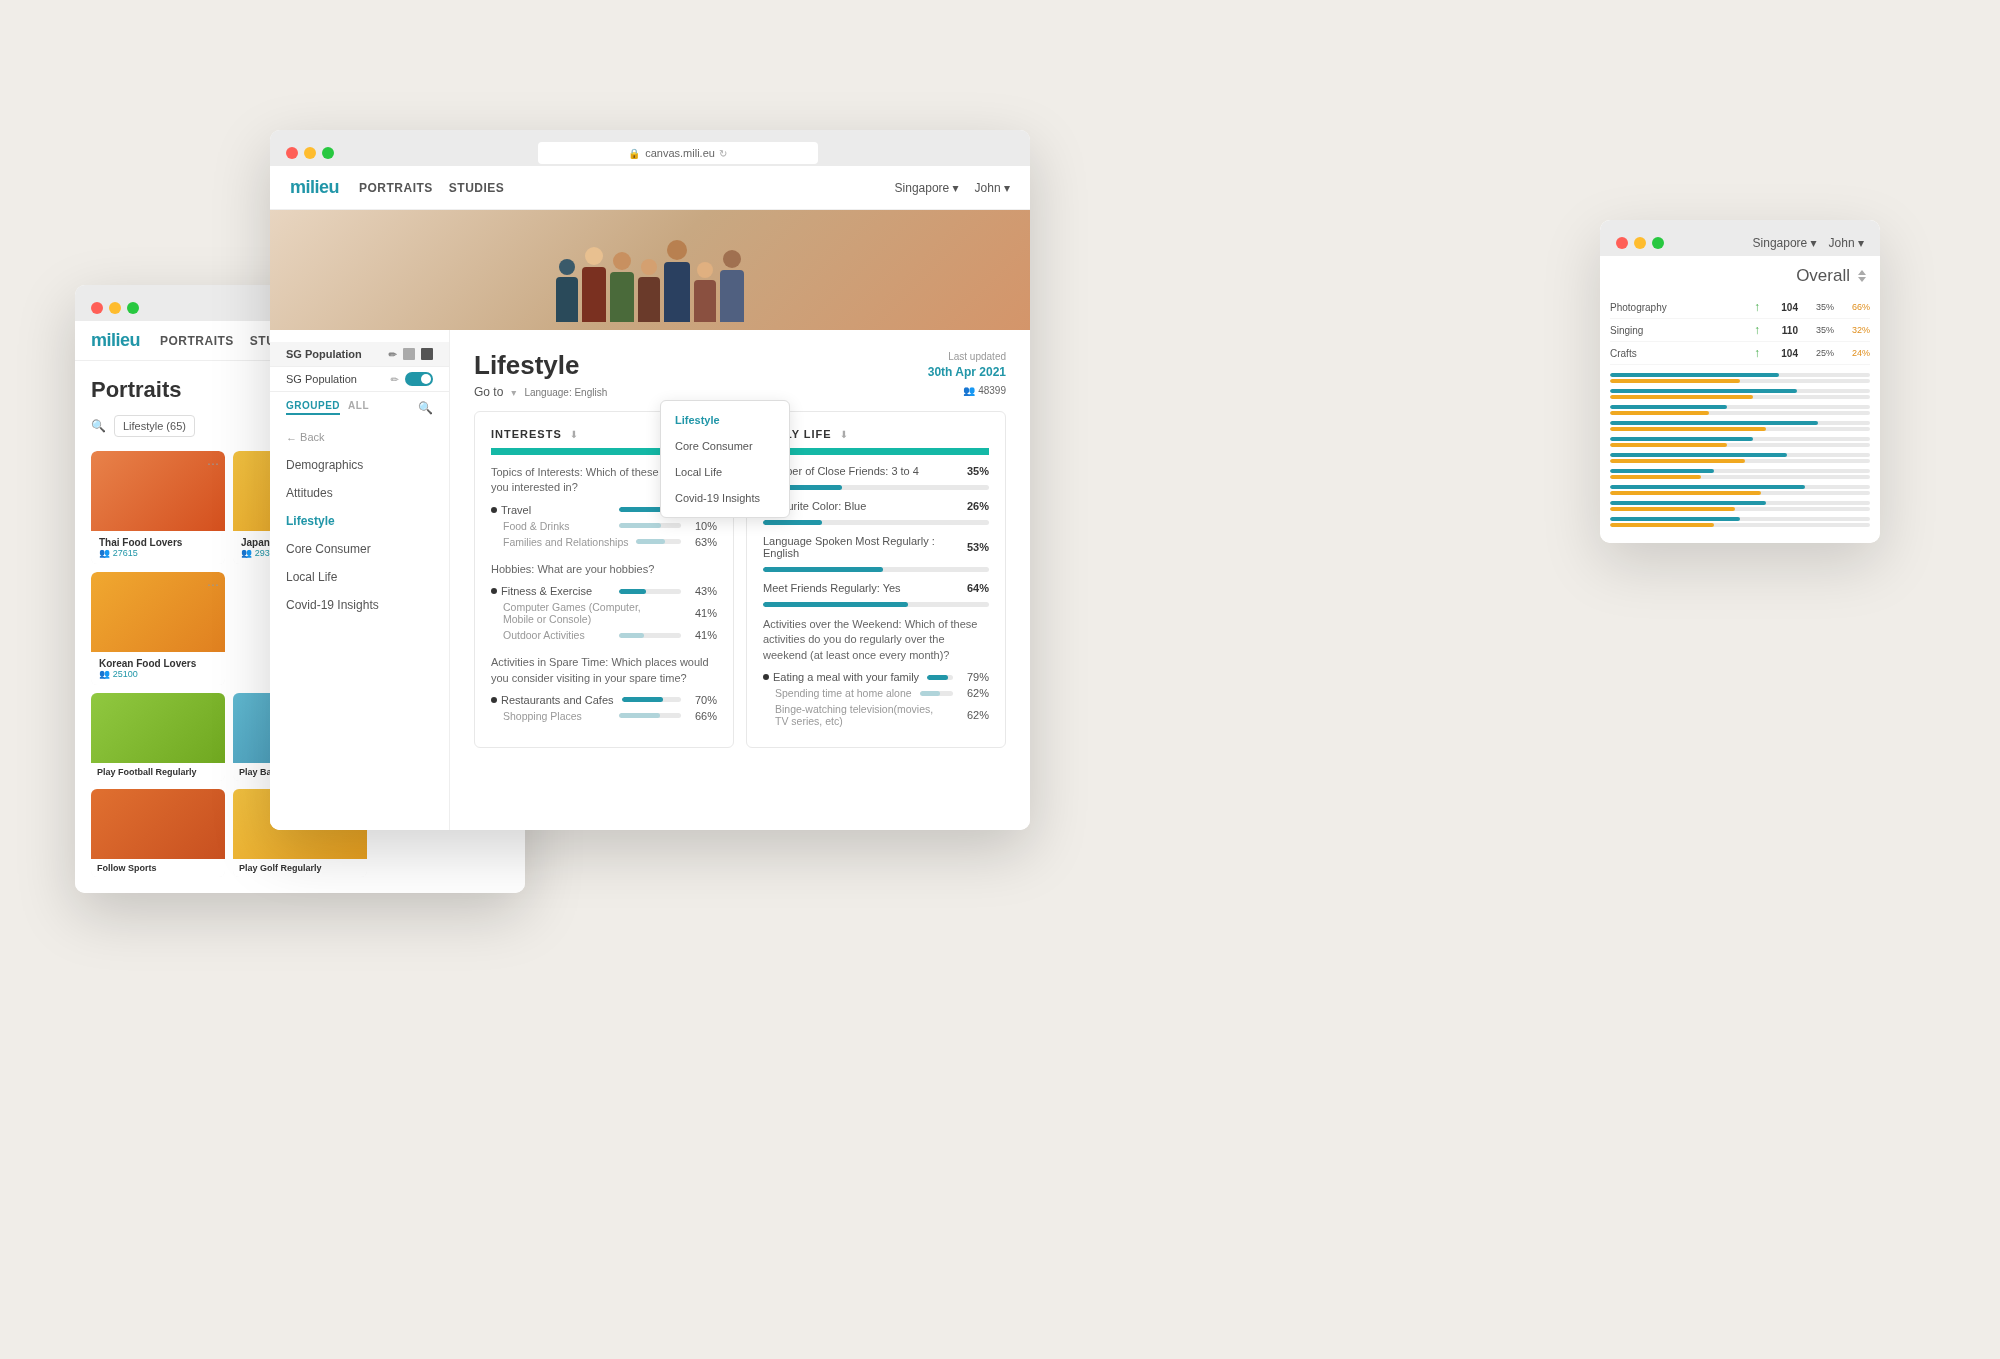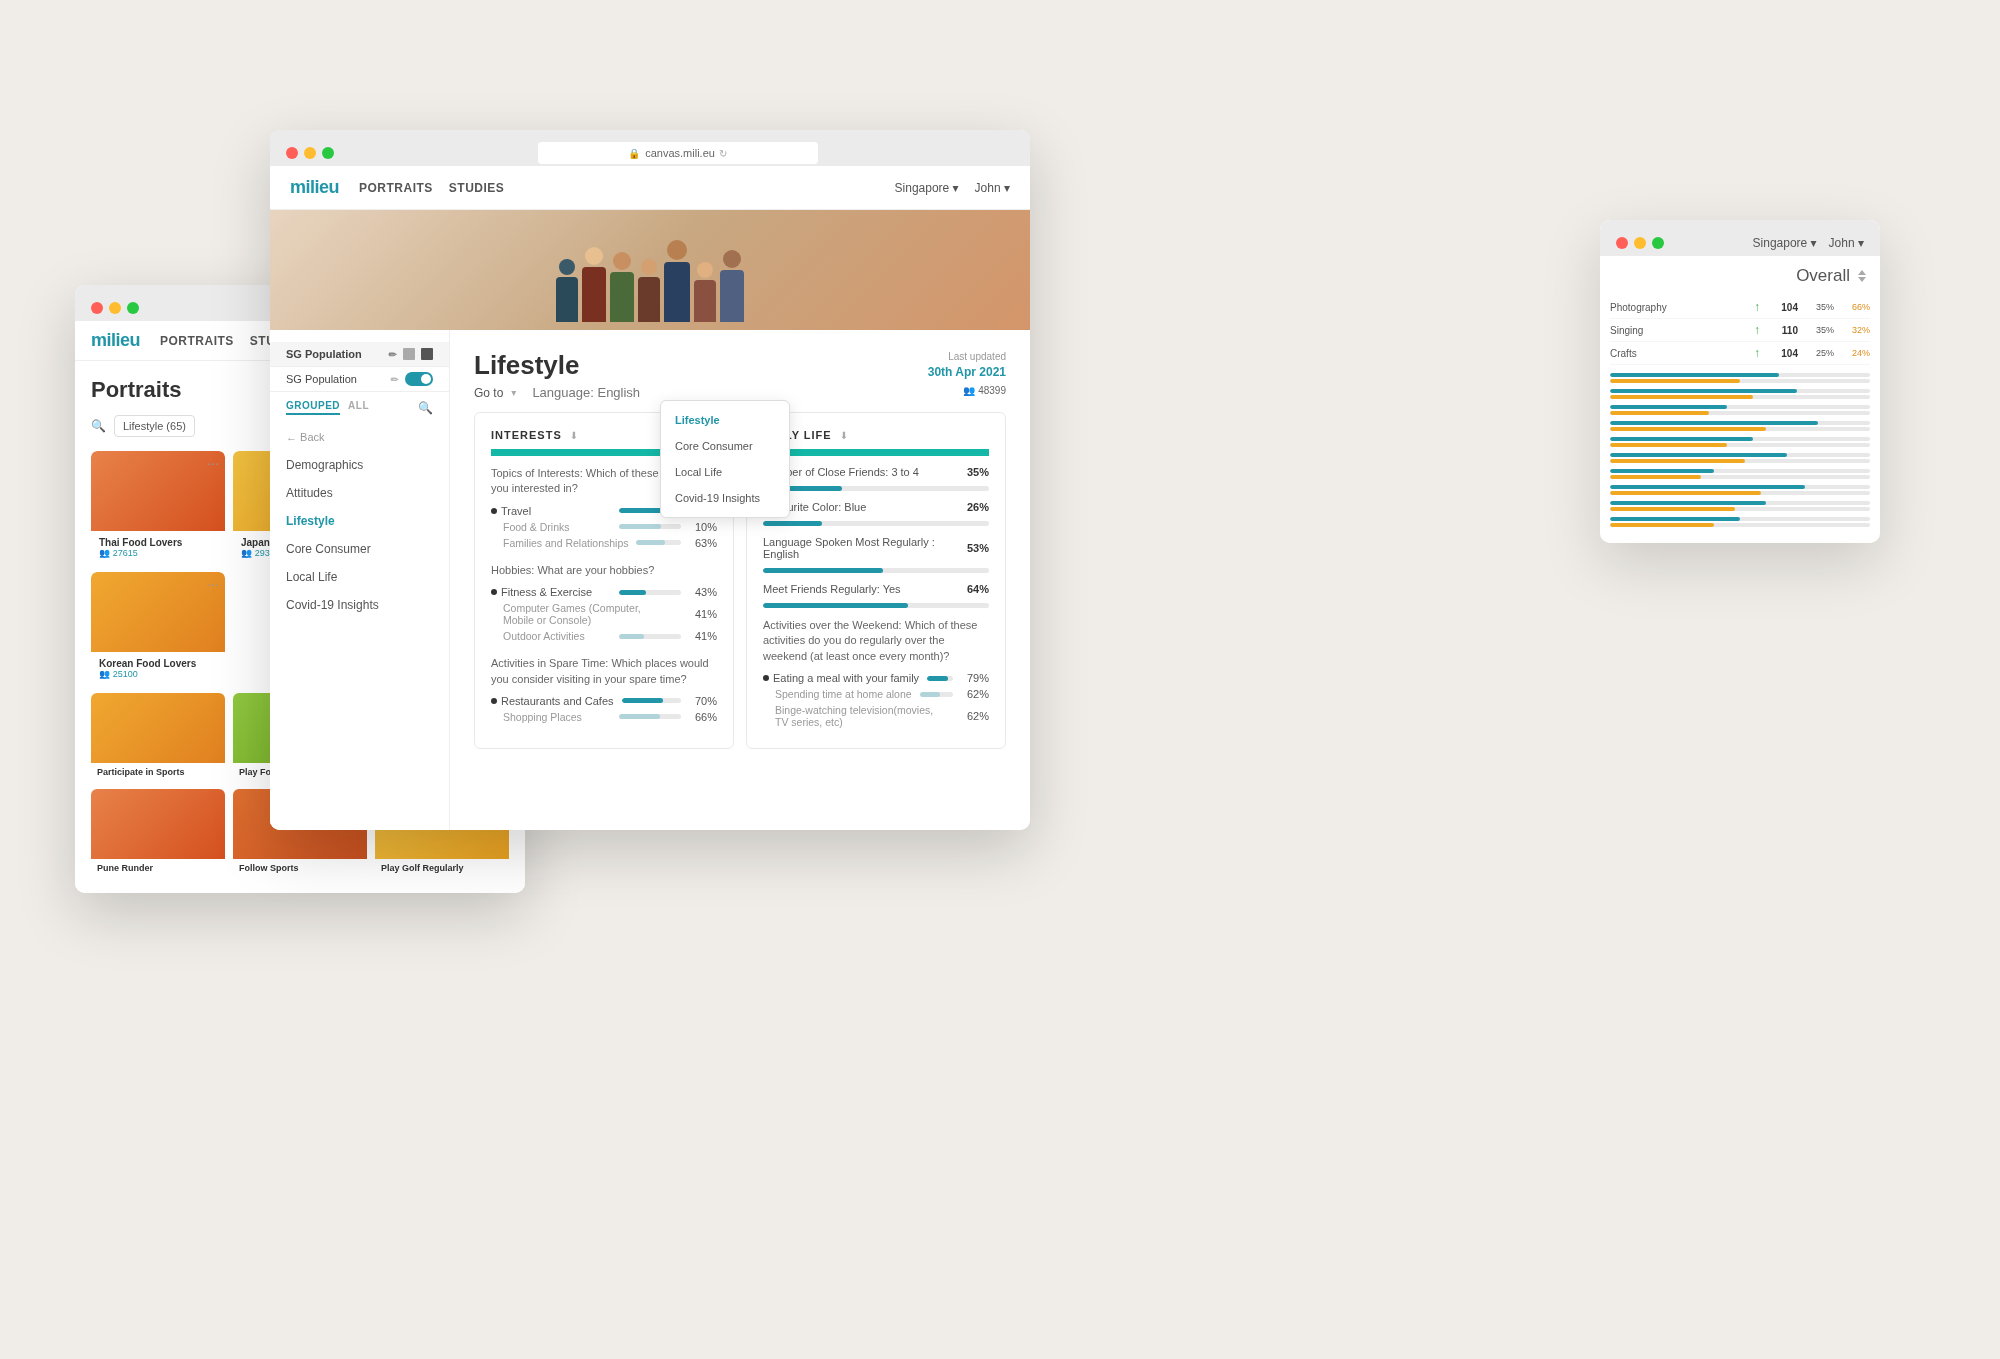--- a/index.html
+++ b/index.html
@@ -266,23 +266,22 @@
       margin-bottom: 4px;
     }
 
     .goto-btn {
       font-size: 12px;
       color: #555;
       cursor: pointer;
     }
 
     .lang-badge {
-      font-size: 13px;
+      font-size: 10px;
       color: #777;
-      margin-left: 8px;
     }
 
     .last-updated {
       font-size: 10px;
       color: #999;
       text-align: right;
       line-height: 1.4;
       margin-bottom: 4px;
     }
 
@@ -895,24 +894,20 @@
             <div class="portrait-img" style="background: linear-gradient(135deg, rgb(240, 168, 48) 0%, rgb(224, 128, 32) 100%); display: flex; align-items: flex-end; justify-content: center; padding-bottom: 0px;"></div>
             <span class="portrait-menu-icon">⋯</span>
             <div class="portrait-footer">
               <div class="portrait-name">Korean Food Lovers</div>
               <div class="portrait-count">👥 25100</div>
             </div>
           </div>
         </div>
 
       <div class="second-portrait-row" id="second-portrait-row">
-      <div class="portrait-card-bottom">
-            <div class="portrait-img-bottom" style="background: linear-gradient(135deg, rgb(240, 168, 48) 0%, rgb(224, 128, 32) 100%);"></div>
-            <div class="portrait-footer-small">Participate in Sports</div>
-          </div>
           <div class="portrait-card-bottom">
             <div class="portrait-img-bottom" style="background: linear-gradient(135deg, rgb(144, 200, 64) 0%, rgb(112, 168, 32) 100%);"></div>
             <div class="portrait-footer-small">Play Football Regularly</div>
           </div>
           <div class="portrait-card-bottom">
             <div class="portrait-img-bottom" style="background: linear-gradient(135deg, rgb(96, 184, 208) 0%, rgb(64, 144, 176) 100%);"></div>
             <div class="portrait-footer-small">Play Basketball</div>
           </div>
           <div class="portrait-card-bottom">
             <div class="portrait-img-bottom" style="background: linear-gradient(135deg, rgb(232, 130, 74) 0%, rgb(212, 80, 30) 100%);"></div>

